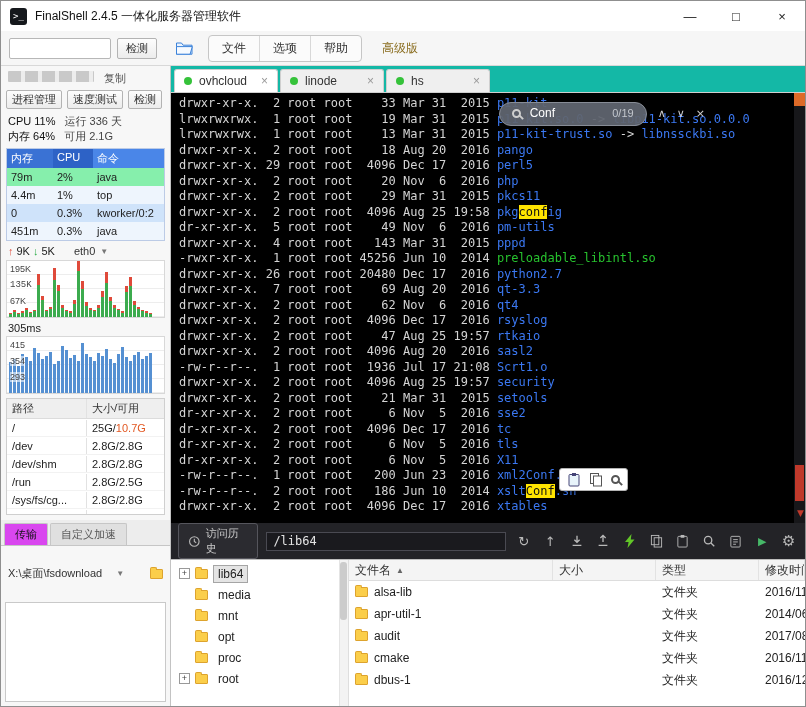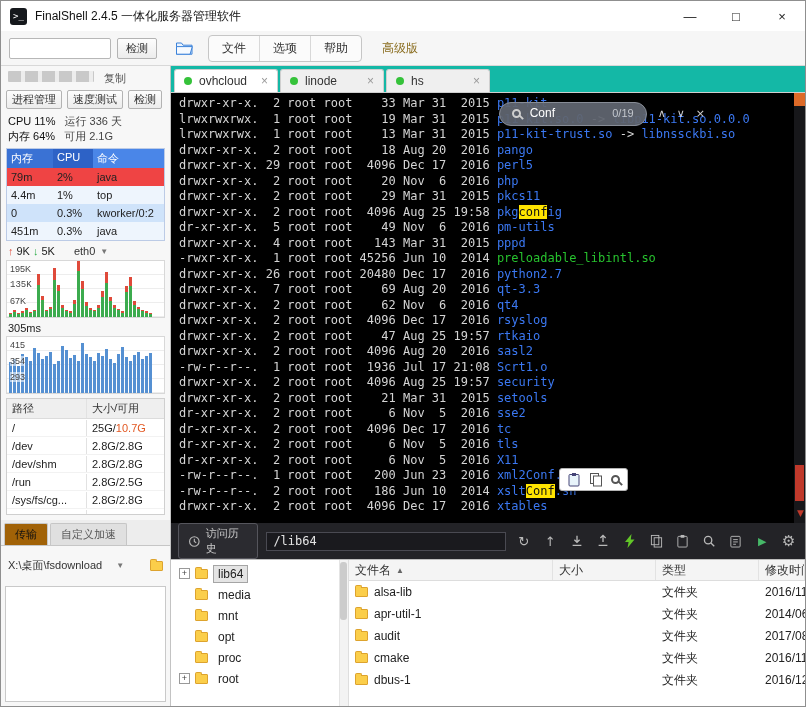--- a/index.html
+++ b/index.html
@@ -31,21 +31,21 @@
 #sidebar{flex:0 0 170px;width:170px;border-right:1px solid #c3c3c3;background:#f7f7f7;display:flex;flex-direction:column;overflow:hidden;font-size:11px;color:#222}
 #ip-row{display:flex;gap:10px;padding:5px 7px 3px}
 .masked{width:86px;height:11px;background:repeating-linear-gradient(90deg,#c9c9c9 0 13px,#ededed 13px 17px);border-radius:1px}
 #copy-link{color:#555}
 #side-btns{display:flex;gap:5px;padding:1px 5px 3px}
 .sbtn{height:19px;border:1px solid #b3b3b3;background:linear-gradient(#fdfdfd,#ececec);border-radius:2px;font-size:11px;color:#333;padding:0 5px}
 #stats{padding:2px 7px;line-height:15px}
 #stats .v{color:#111}
 #stats .sub{color:#444;margin-left:6px}
 
-.side-table{margin:2px 5px 0;border:1px solid #bccbe6;background:#ef4444}
+.side-table{margin:2px 5px 0;border:1px solid #bccbe6;background:#86efac}
 #proc-head{display:flex;color:#fff}
 #proc-head .pc0{background:#3a72d4}
 #proc-head .pc1{background:#2d62c6}
 #proc-head .pc2{background:#4a86e8}
 .pc0{flex:0 0 46px;width:46px;padding:2px 4px;overflow:hidden;white-space:nowrap}
 .pc1{flex:0 0 40px;width:40px;padding:2px 4px;overflow:hidden;white-space:nowrap}
 .pc2{flex:1;min-width:0;padding:2px 4px;overflow:hidden;white-space:nowrap}
 .p-row{display:flex;height:18px;align-items:center}
 .p-row:nth-child(even){background:#eef5fd}
 .p-row.sel{background:#cfe3fa}
@@ -66,22 +66,22 @@
 
 #disk-table{margin:4px 5px 0;border:1px solid #cfcfcf;background:#fff;height:117px;overflow:hidden}
 #disk-head{display:flex;background:#efefef;border-bottom:1px solid #dcdcdc;color:#333}
 .d-path{flex:0 0 80px;width:80px;padding:2px 5px;border-right:1px solid #e2e2e2;overflow:hidden;white-space:nowrap}
 .d-size{flex:1;padding:2px 5px;overflow:hidden;white-space:nowrap}
 .d-row{display:flex;height:18px;align-items:center;border-bottom:1px solid #f2f2f2}
 .alert{color:#e25822}
 
 #side-tabs{display:flex;align-items:flex-end;background:#ededed;border-bottom:1px solid #c6c6c6;padding:3px 3px 0;margin-top:5px}
 .stab{padding:3px 10px;border:1px solid #c6c6c6;border-bottom:none;background:#e0e0e0;color:#555;border-radius:2px 2px 0 0;margin-right:2px}
-.stab.active{background:#a16207;color:#111}
-#dl-row{display:flex;align-items:center;gap:12px;padding:12px 7px;color:#333}
+.stab.active{background:#d946ef;color:#111}
+#dl-row{display:flex;align-items:center;gap:12px;padding:20px 7px;color:#333}
 #transfer-box{flex:1;margin:1px 4px 4px;background:#fff;border:1px solid #c9c9c9}
 
 .fold{width:13px;height:10px;background:#fbce4a;border:1px solid #dda32e;border-radius:1px;position:relative;flex:0 0 13px}
 .fold::before{content:"";position:absolute;top:-3px;left:-1px;width:5px;height:2px;background:#fbce4a;border:1px solid #dda32e;border-bottom:none;border-radius:2px 2px 0 0}
 
 
 #rightcol{flex:1;display:flex;flex-direction:column;min-width:0}
 #tabbar{flex:0 0 27px;background:#14b8a6;border-bottom:1px solid #cfcfcf;display:flex;align-items:stretch;padding:3px 0 0 3px}
 .term-tab{display:flex;align-items:center;gap:7px;padding:0 9px;border:1px solid #cfcfcf;border-bottom:none;background:#efefef;margin-right:2px;border-radius:3px 3px 0 0;color:#333;min-width:104px}
 .term-tab.active{background:#fff}

